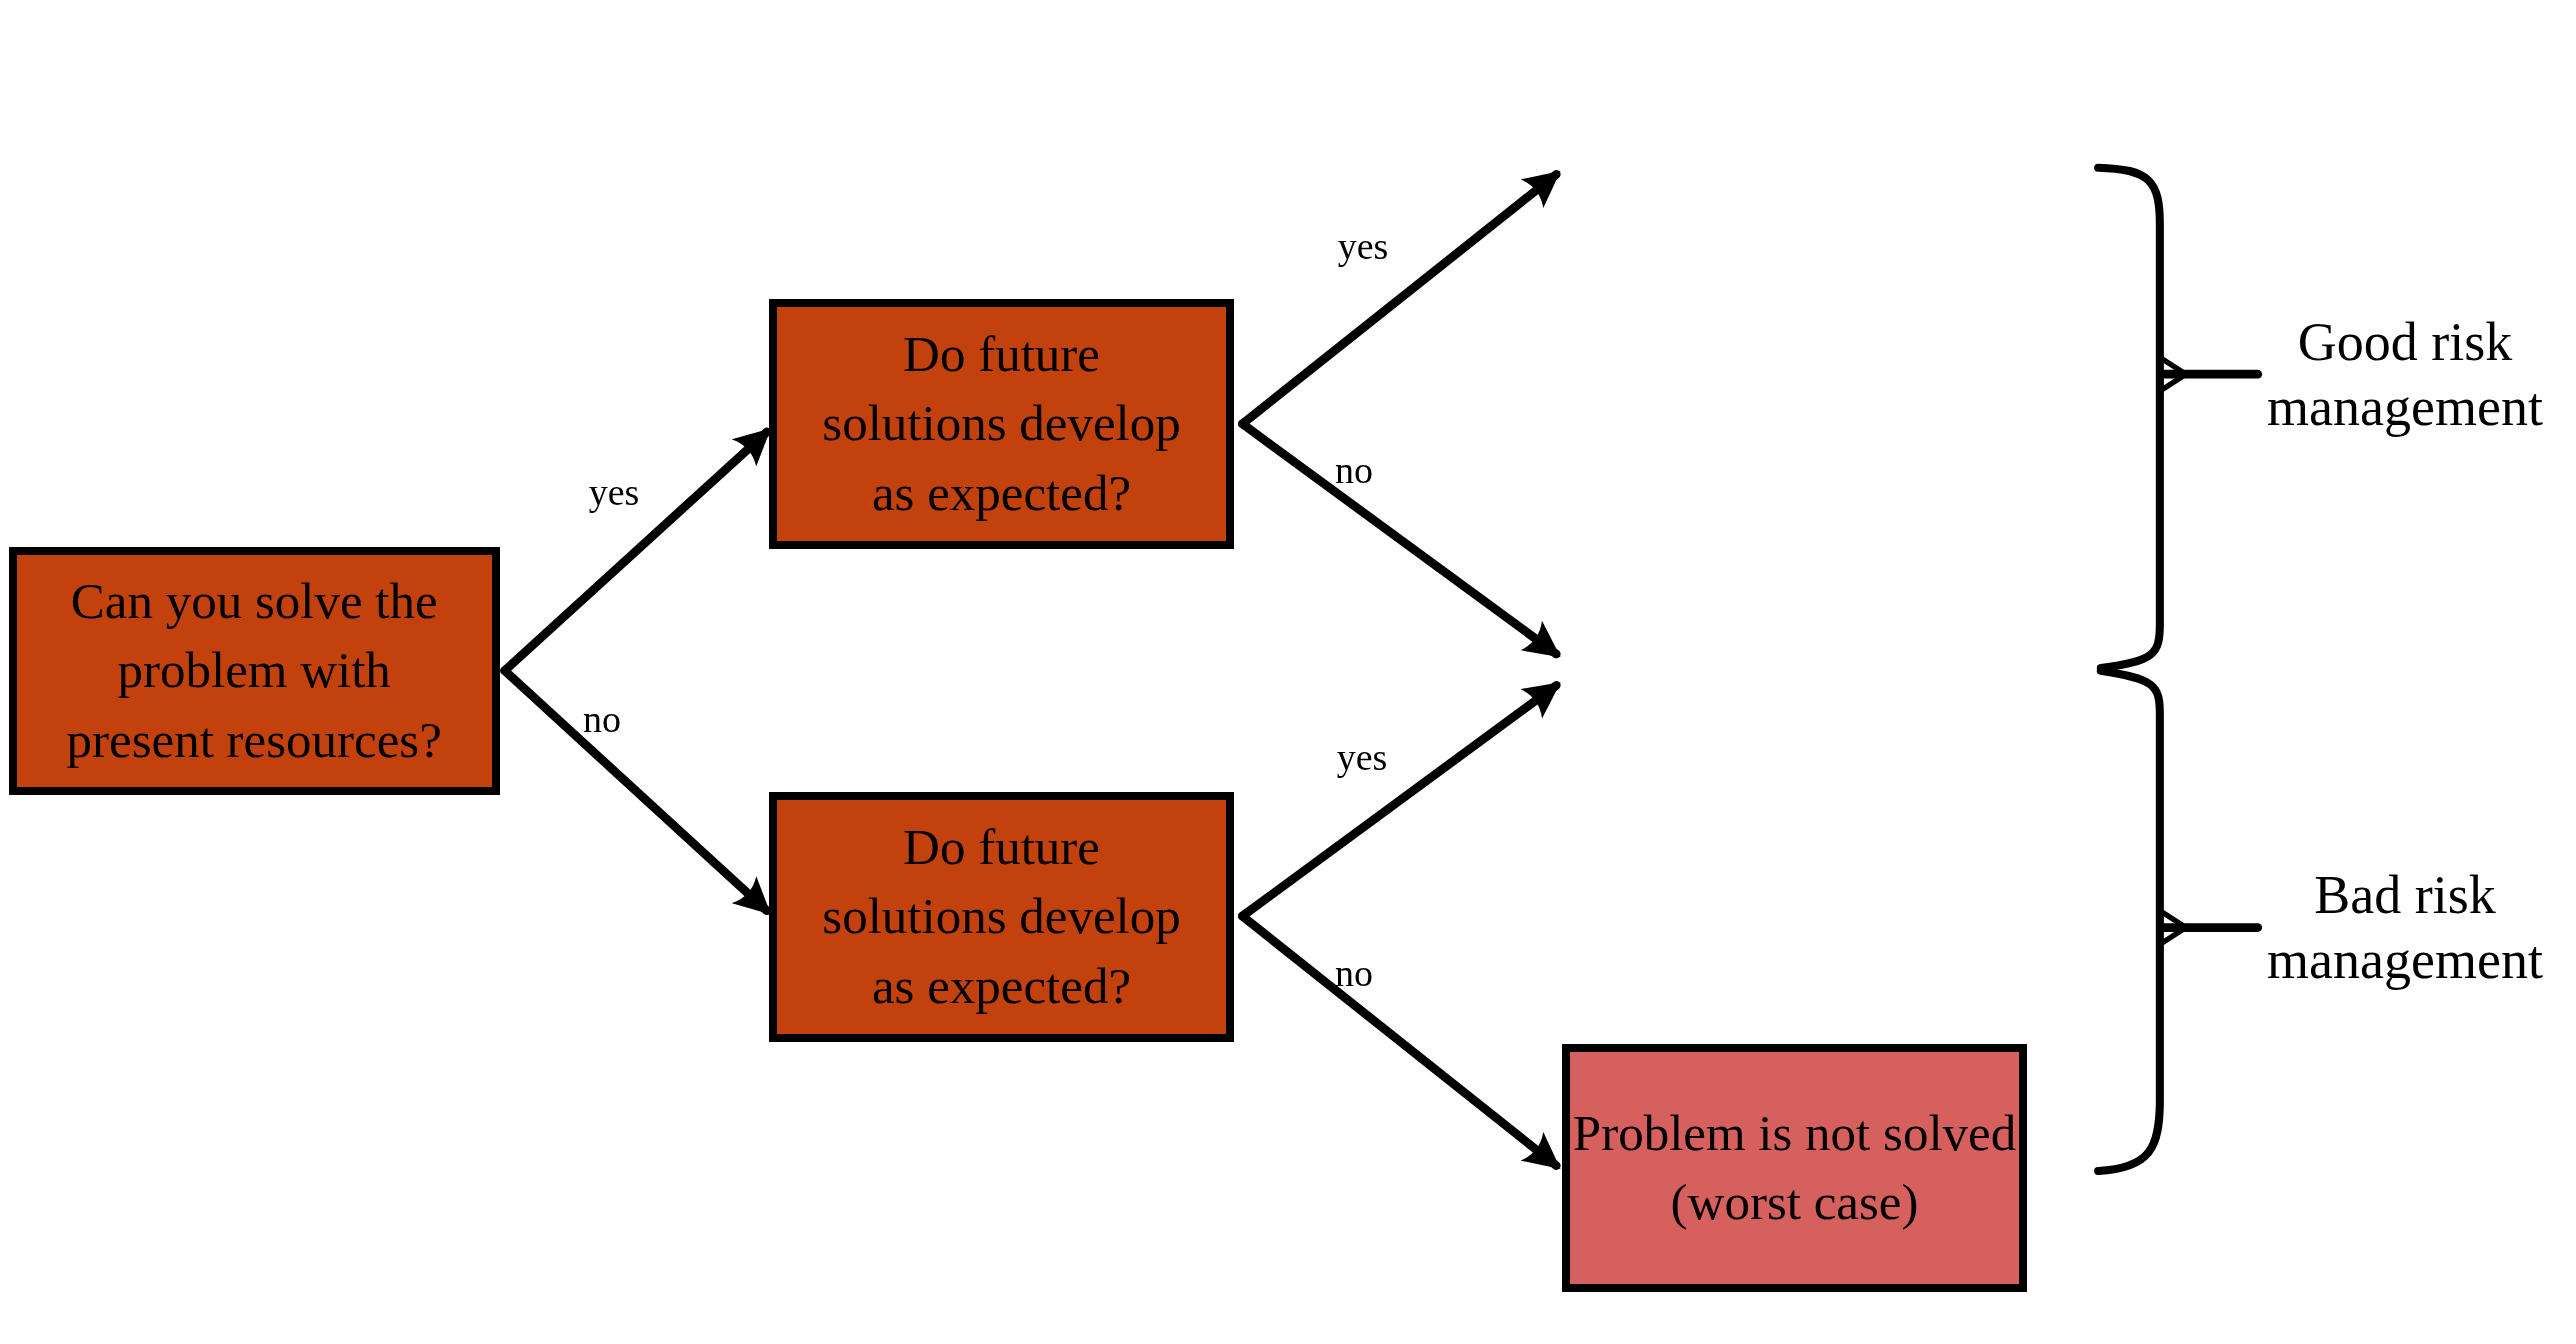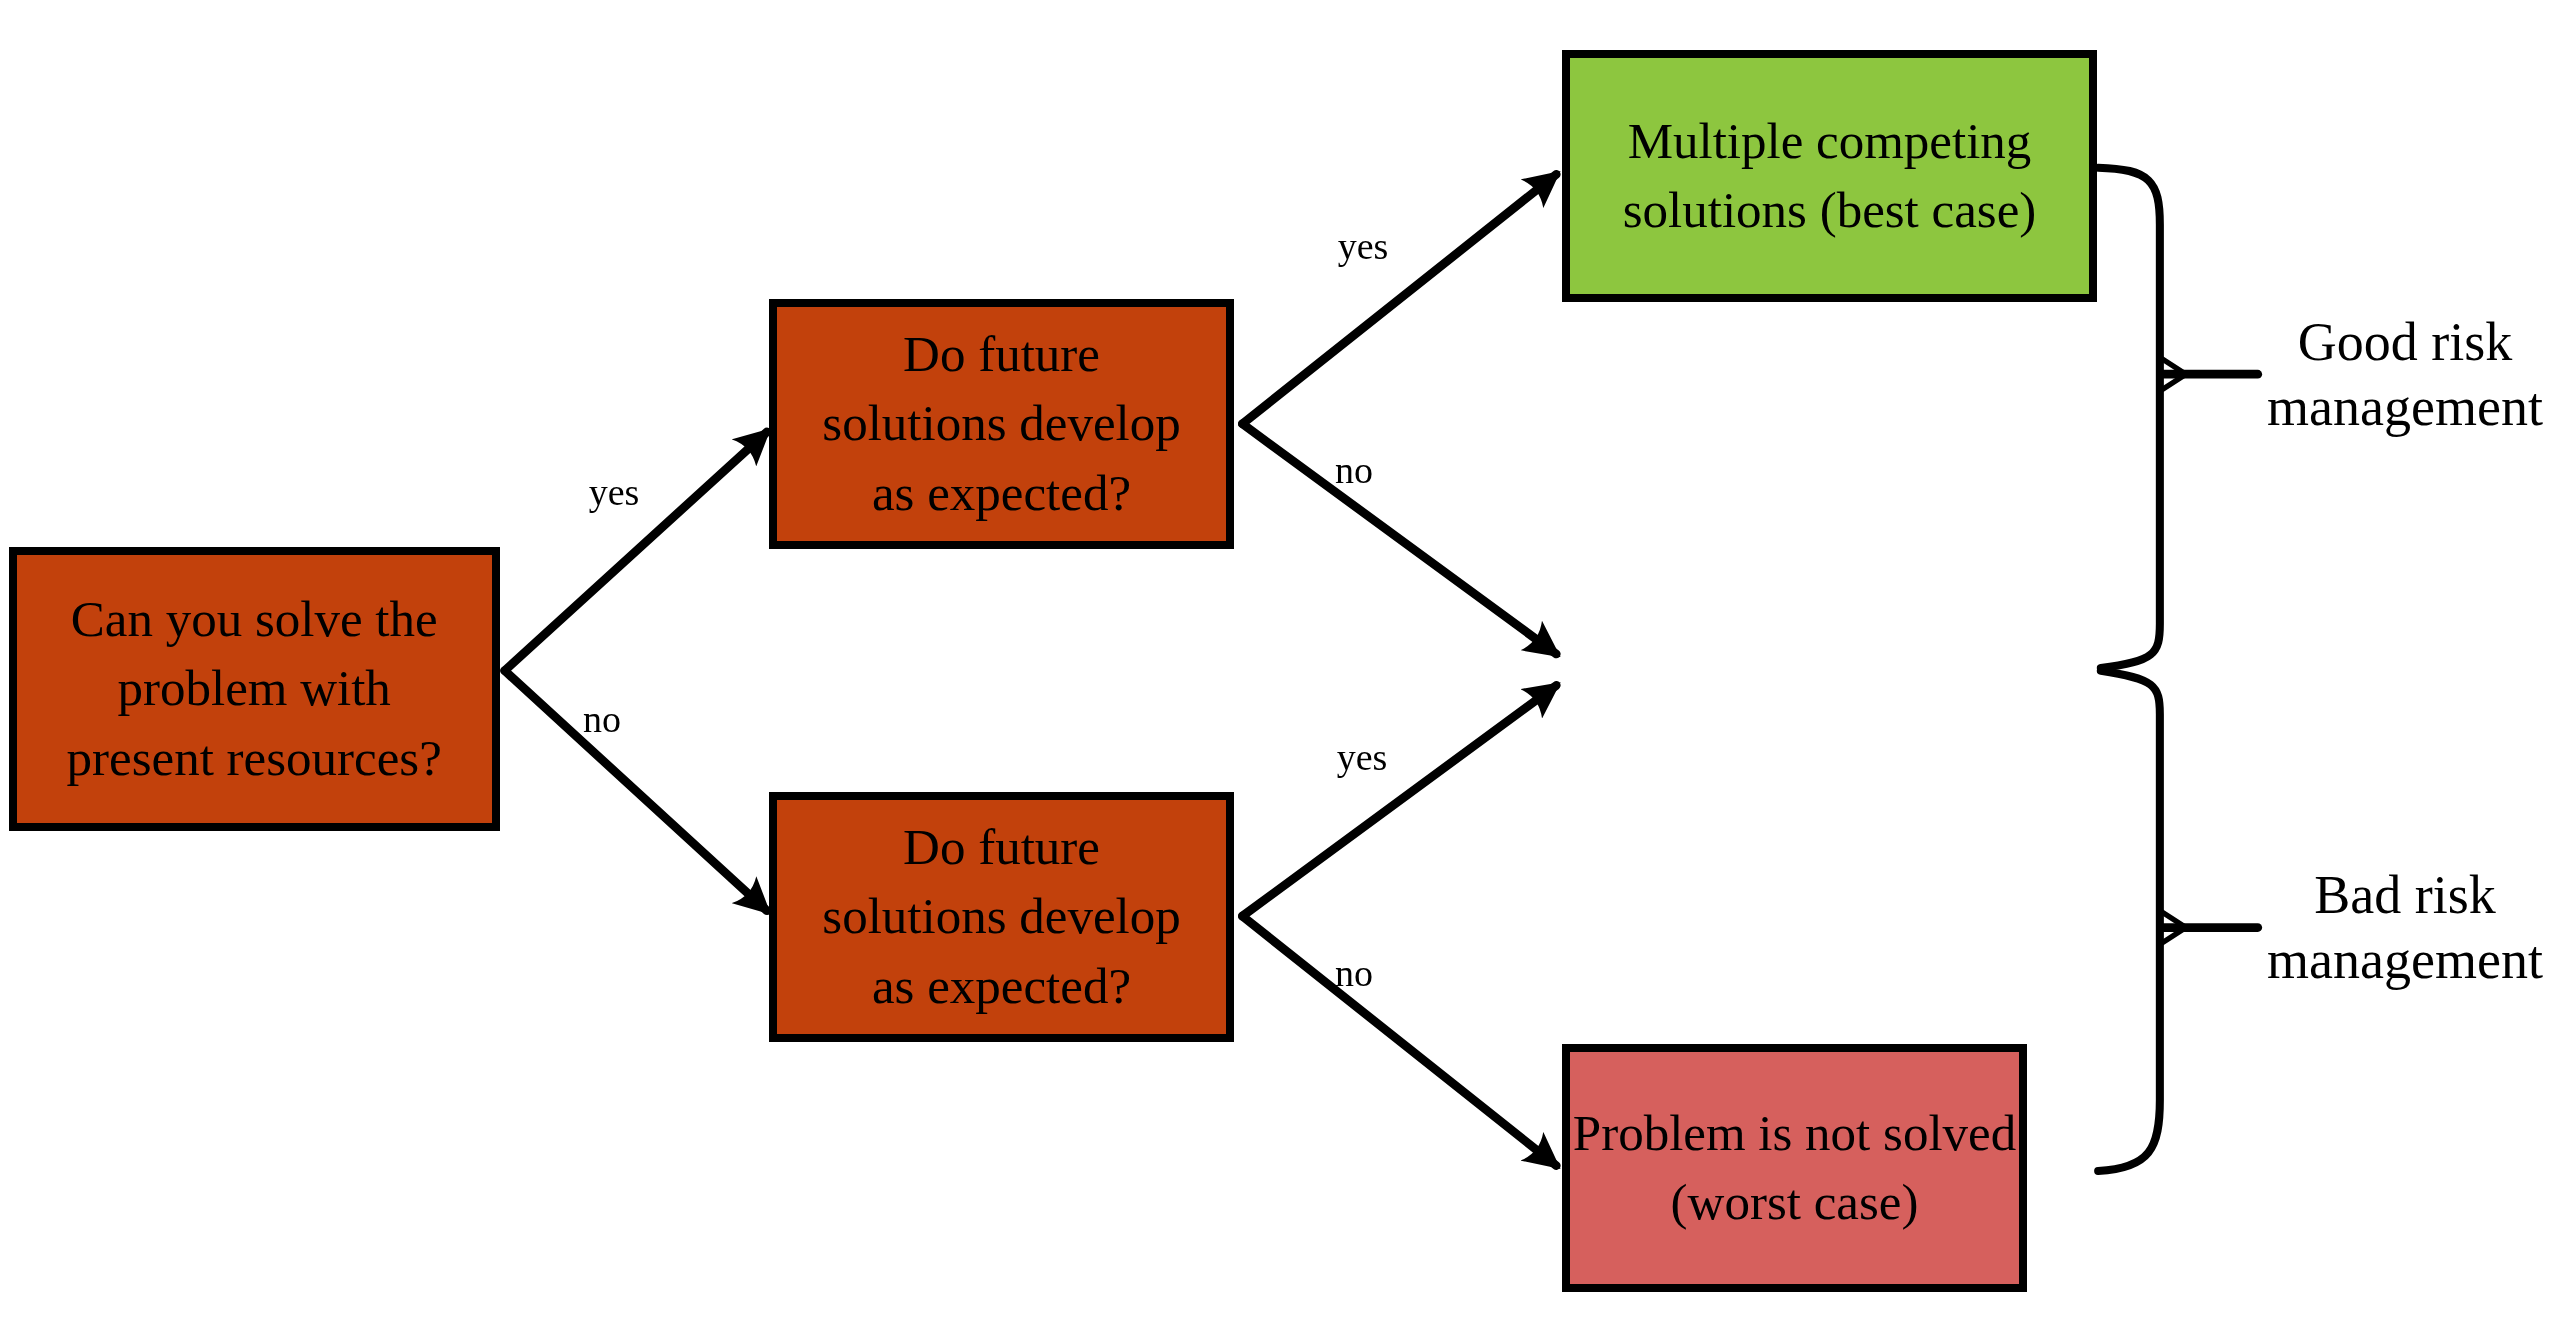--- a/index.html
+++ b/index.html
@@ -15,21 +15,21 @@
   .node{
     position:absolute;
     box-sizing:border-box;
     border:8.7px solid #000;
     display:flex;align-items:center;justify-content:center;
     text-align:center;
     font-size:51px;line-height:1.36;
     white-space:pre-line;
     background:#c2410c;
   }
-  .node-root{left:8.7px;top:547px;width:491px;height:284px;font-family:Liberation Serif, serif;}
+  .node-root{left:8.7px;top:547px;width:491px;height:248px;font-family:Liberation Serif, serif;}
   .node-dec-top{left:769px;top:299px;width:465px;height:250px;}
   .node-dec-bottom{left:769px;top:792px;width:465px;height:250px;}
   .node-best{left:1562px;top:50px;width:535px;height:252px;}
   .node-intermediate{left:1562px;top:545px;width:535px;height:247px;}
   .node-worst{left:1562px;top:1044px;width:465px;height:248px;}
   .edge-label{
     position:absolute;
     transform:translate(-50%,-50%);
     font-size:38px;line-height:1;
     white-space:nowrap;
@@ -86,22 +86,20 @@
 present resources?</div>
 
   <div class="node node-dec-top">Do future
 solutions develop
 as expected?</div>
 
   <div class="node node-dec-bottom">Do future
 solutions develop
 as expected?</div>
 
-  <div class="node node-best" style="background-color: rgb(141, 198, 63);">Multiple competing
-solutions (best case)</div>
 
 
   <div class="node node-worst" style="background-color: rgb(214, 96, 93);">Problem is not solved
 (worst case)</div>
 
   <div class="edge-label el-root-yes">yes</div>
   <div class="edge-label el-root-no">no</div>
   <div class="edge-label el-top-yes">yes</div>
   <div class="edge-label el-top-no">no</div>
   <div class="edge-label el-bottom-yes">yes</div>

